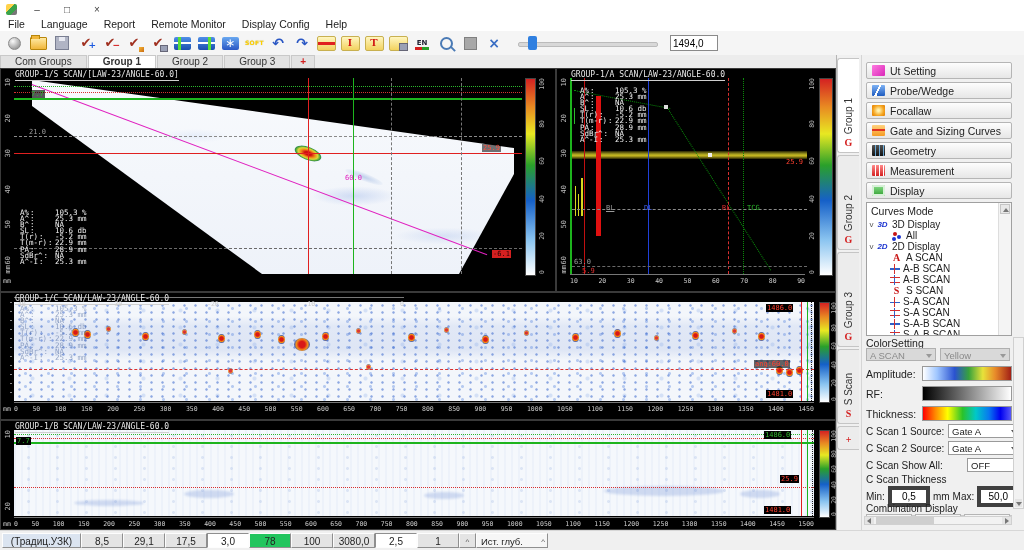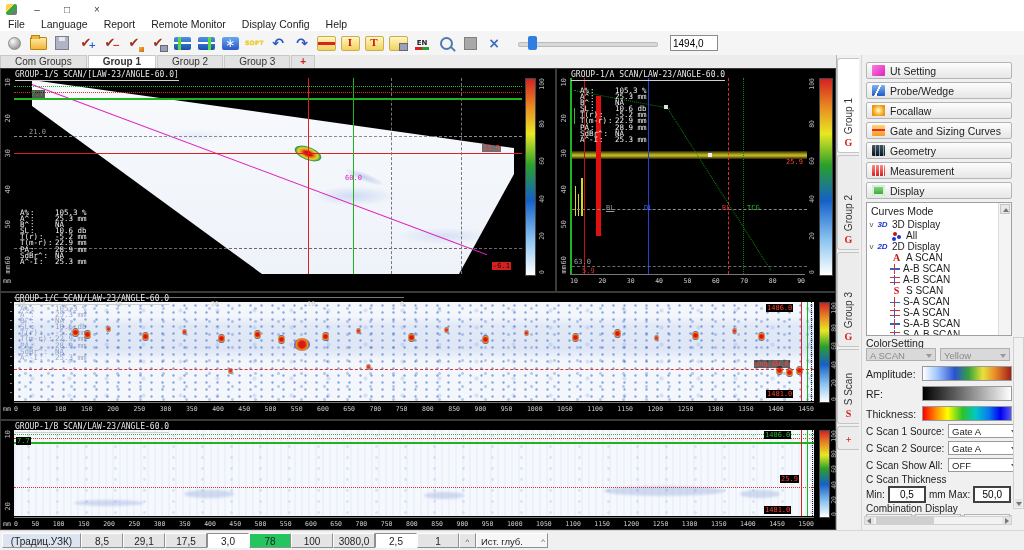--- a/index.html
+++ b/index.html
@@ -161,21 +161,21 @@
   .gbar{height:13px;flex:1;border:1px solid #999;}
   .g-amp{background:linear-gradient(to right,#fff,#9fc6ff 16%,#2a52d0 36%,#37a23c 52%,#e8e23a 68%,#e88b2a 82%,#a22016);}
   .g-rf{background:linear-gradient(to right,#000,#fff);}
   .g-th{background:linear-gradient(to right,#f00,#ff8800 14%,#ff0 28%,#2ac22a 45%,#00c8c8 60%,#0878f0 75%,#0000f0 88%,#5858f8);}
   .selrow{position:absolute;left:4px;display:flex;align-items:center;width:158px;overflow:hidden;}
   .selrow .slabel2{width:82px;font-size:10px;color:#222;flex:none;}
   .wcombo{width:72px;height:14px;background:#fff;border:1px solid #9a9a9a;font-size:9.5px;line-height:13px;padding:0 3px;box-sizing:border-box;position:relative;flex:none;}
   .wcombo::after{content:"";position:absolute;right:2px;top:5px;border-left:3px solid transparent;border-right:3px solid transparent;border-top:4px solid #555;}
   .cs-thhdr{position:absolute;left:4px;top:419px;font-size:10px;color:#222;}
   .mmrow{position:absolute;left:4px;top:431px;display:flex;align-items:center;gap:3px;width:160px;overflow:hidden;font-size:10px;}
-  .mmrow input{width:34px;height:13px;border:2px solid #404040;font-size:10px;text-align:center;padding:0;}
+  .mmrow input{width:34px;height:13px;border:4px solid #404040;font-size:10px;text-align:center;padding:0;}
   .combhdr{position:absolute;left:4px;top:448px;width:146px;font-size:10px;color:#222;border-bottom:1px solid #c9c9c9;padding-bottom:1px;}
   .stubs{position:absolute;left:4px;top:459px;display:flex;gap:3px;}
   .stub{width:44px;height:8px;background:linear-gradient(#f6f6f6,#dcdcdc);border:1px solid #b5b5b5;}
   .hscroll{position:absolute;left:2px;top:461px;width:148px;height:9px;background:#f2f2f2;border:1px solid #d0d0d0;display:flex;align-items:center;box-sizing:border-box;}
   .harrow{width:9px;height:7px;background:#e4e4e4;position:relative;flex:none;}
   .harrow.l::after,.harrow.r::after{content:"";position:absolute;top:1px;}
   .harrow.l::after{left:2px;border-top:3px solid transparent;border-bottom:3px solid transparent;border-right:4px solid #777;}
   .harrow.r::after{right:2px;border-top:3px solid transparent;border-bottom:3px solid transparent;border-left:4px solid #777;}
   .hthumb{width:58px;height:7px;background:#cfcfcf;margin-left:2px;}
   .vscroll{position:absolute;right:1px;top:282px;width:11px;height:172px;background:#f2f2f2;border:1px solid #d0d0d0;box-sizing:border-box;}
@@ -324,21 +324,21 @@
         <div class="hline" style="top:75px;border-top:1px solid #e02020;"></div>
         <div class="hline" style="top:170px;border-top:1px dashed #6a6a6a;"></div>
         <div class="vline" style="left:294px;border-left:1px solid #e02020;"></div>
         <div class="vline" style="left:339px;border-left:1px solid #1db41d;"></div>
         <div class="vline" style="left:377px;border-left:1px dashed #777;"></div>
         <div class="vline" style="left:447px;border-left:1px dashed #777;"></div>
         <span class="tag" style="left:16px;top:12px;color:#2db82d;background:rgba(0,0,0,.65);">7.7</span>
         <span class="tag" style="left:14px;top:50px;color:#9a9a9a;">21.0</span>
         <span class="tag" style="left:468px;top:66px;color:#ff5040;background:rgba(0,0,0,.55);">25.9</span>
         <span class="tag" style="left:330px;top:96px;color:#e020c0;">60.0</span>
-        <span class="tag" style="left:478px;top:184px;color:#2a0000;background:#d42020;">-6.1</span>
+        <span class="tag" style="left:478px;top:172px;color:#2a0000;background:#d42020;">-6.1</span>
         <div class="meas" style="left:6px;top:132px;">
 
         <div class="mrow"><span class="mk">A%</span><span class="mv">105.3 %</span></div>
             <div class="mrow"><span class="mk">A^</span><span class="mv">25.3 mm</span></div>
             <div class="mrow"><span class="mk">B^</span><span class="mv">NA</span></div>
             <div class="mrow"><span class="mk">SL</span><span class="mv">10.6 db</span></div>
             <div class="mrow"><span class="mk">T(r)</span><span class="mv">-5.2 mm</span></div>
             <div class="mrow"><span class="mk">T(m-r)</span><span class="mv">22.9 mm</span></div>
             <div class="mrow"><span class="mk">PA</span><span class="mv">28.9 mm</span></div>
             <div class="mrow"><span class="mk">SdBr^</span><span class="mv">NA</span></div>
@@ -784,21 +784,21 @@
           <div class="selrow csel" style="top: 369px;">
             <span class="slabel2">C Scan 1 Source:</span>
             <span class="wcombo">Gate A Amplitude</span>
           </div>
 
           <div class="selrow csel" style="top: 386px;">
             <span class="slabel2">C Scan 2 Source:</span>
             <span class="wcombo">Gate A Amplitude</span>
           </div>
 
-          <div class="selrow csel" style="top: 403px;">
+          <div class="selrow csel" style="top: 403px; gap: 19px;">
             <span class="slabel2">C Scan Show All:</span>
             <span class="wcombo">OFF</span>
           </div>
         </div>
       <div class="cs-thhdr">C Scan Thickness</div>
       <div class="mmrow">
         <span>Min:</span>
         <input value="0,5" style="">
         <span>mm</span>
         <span>Max:</span>

